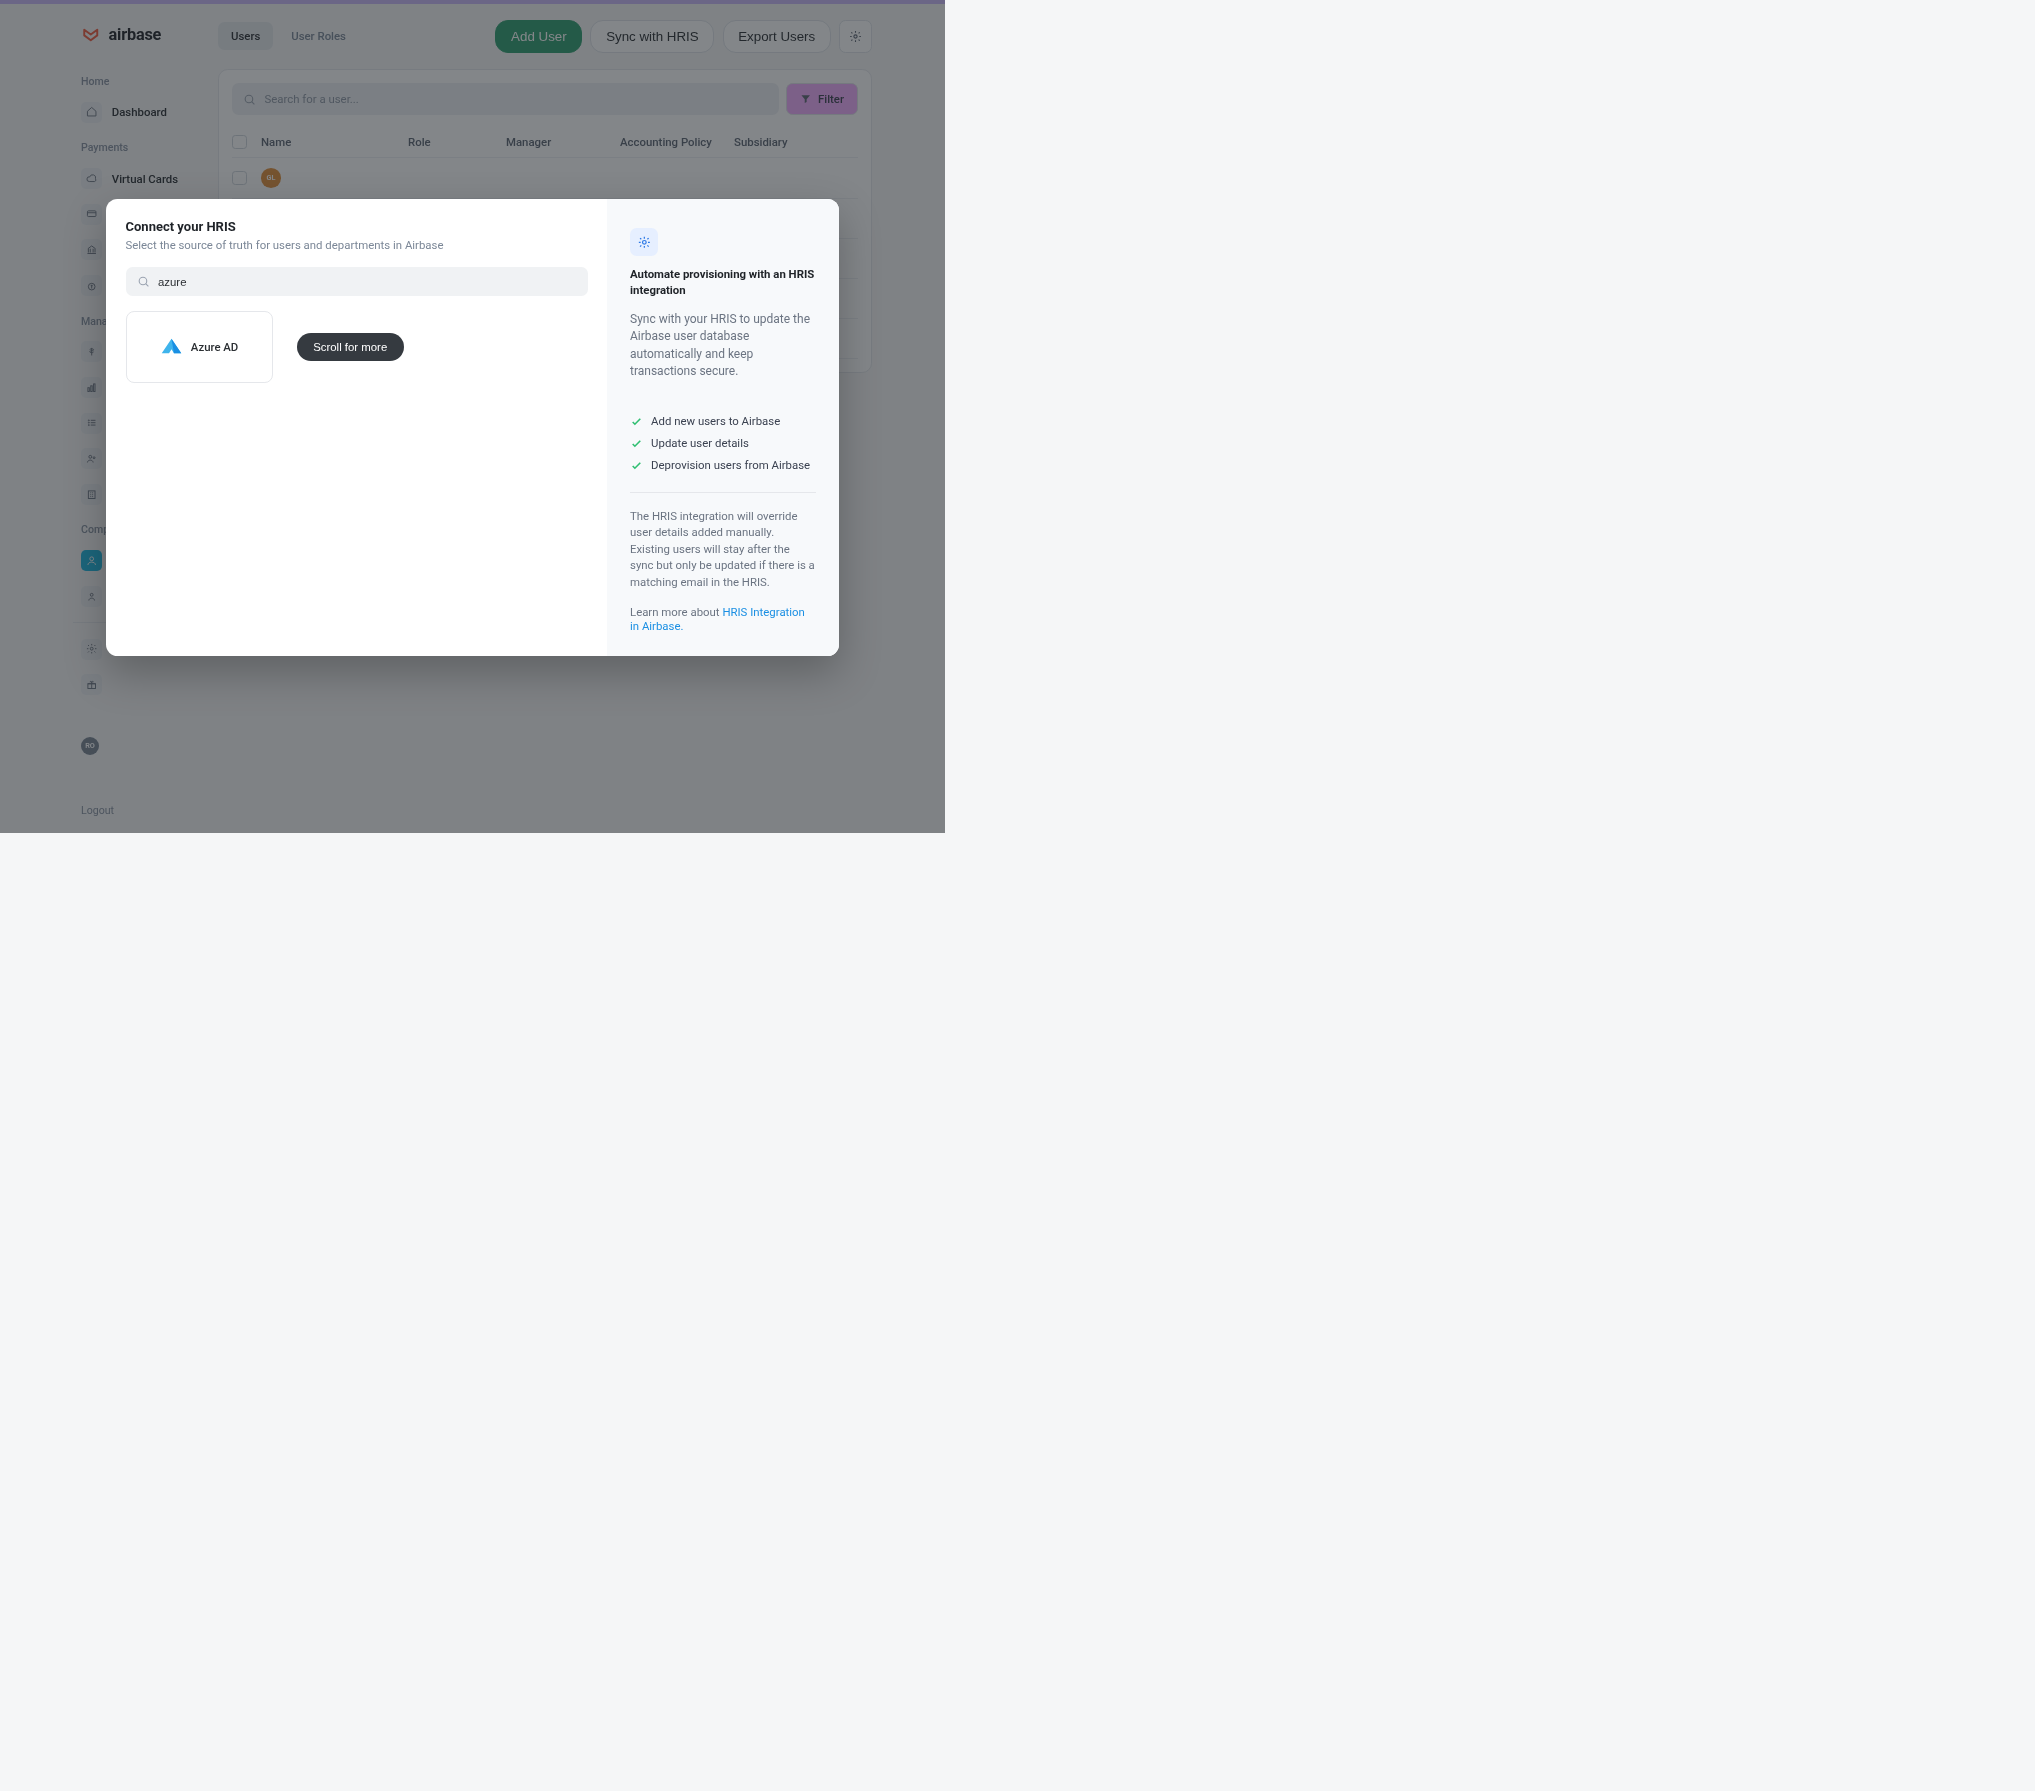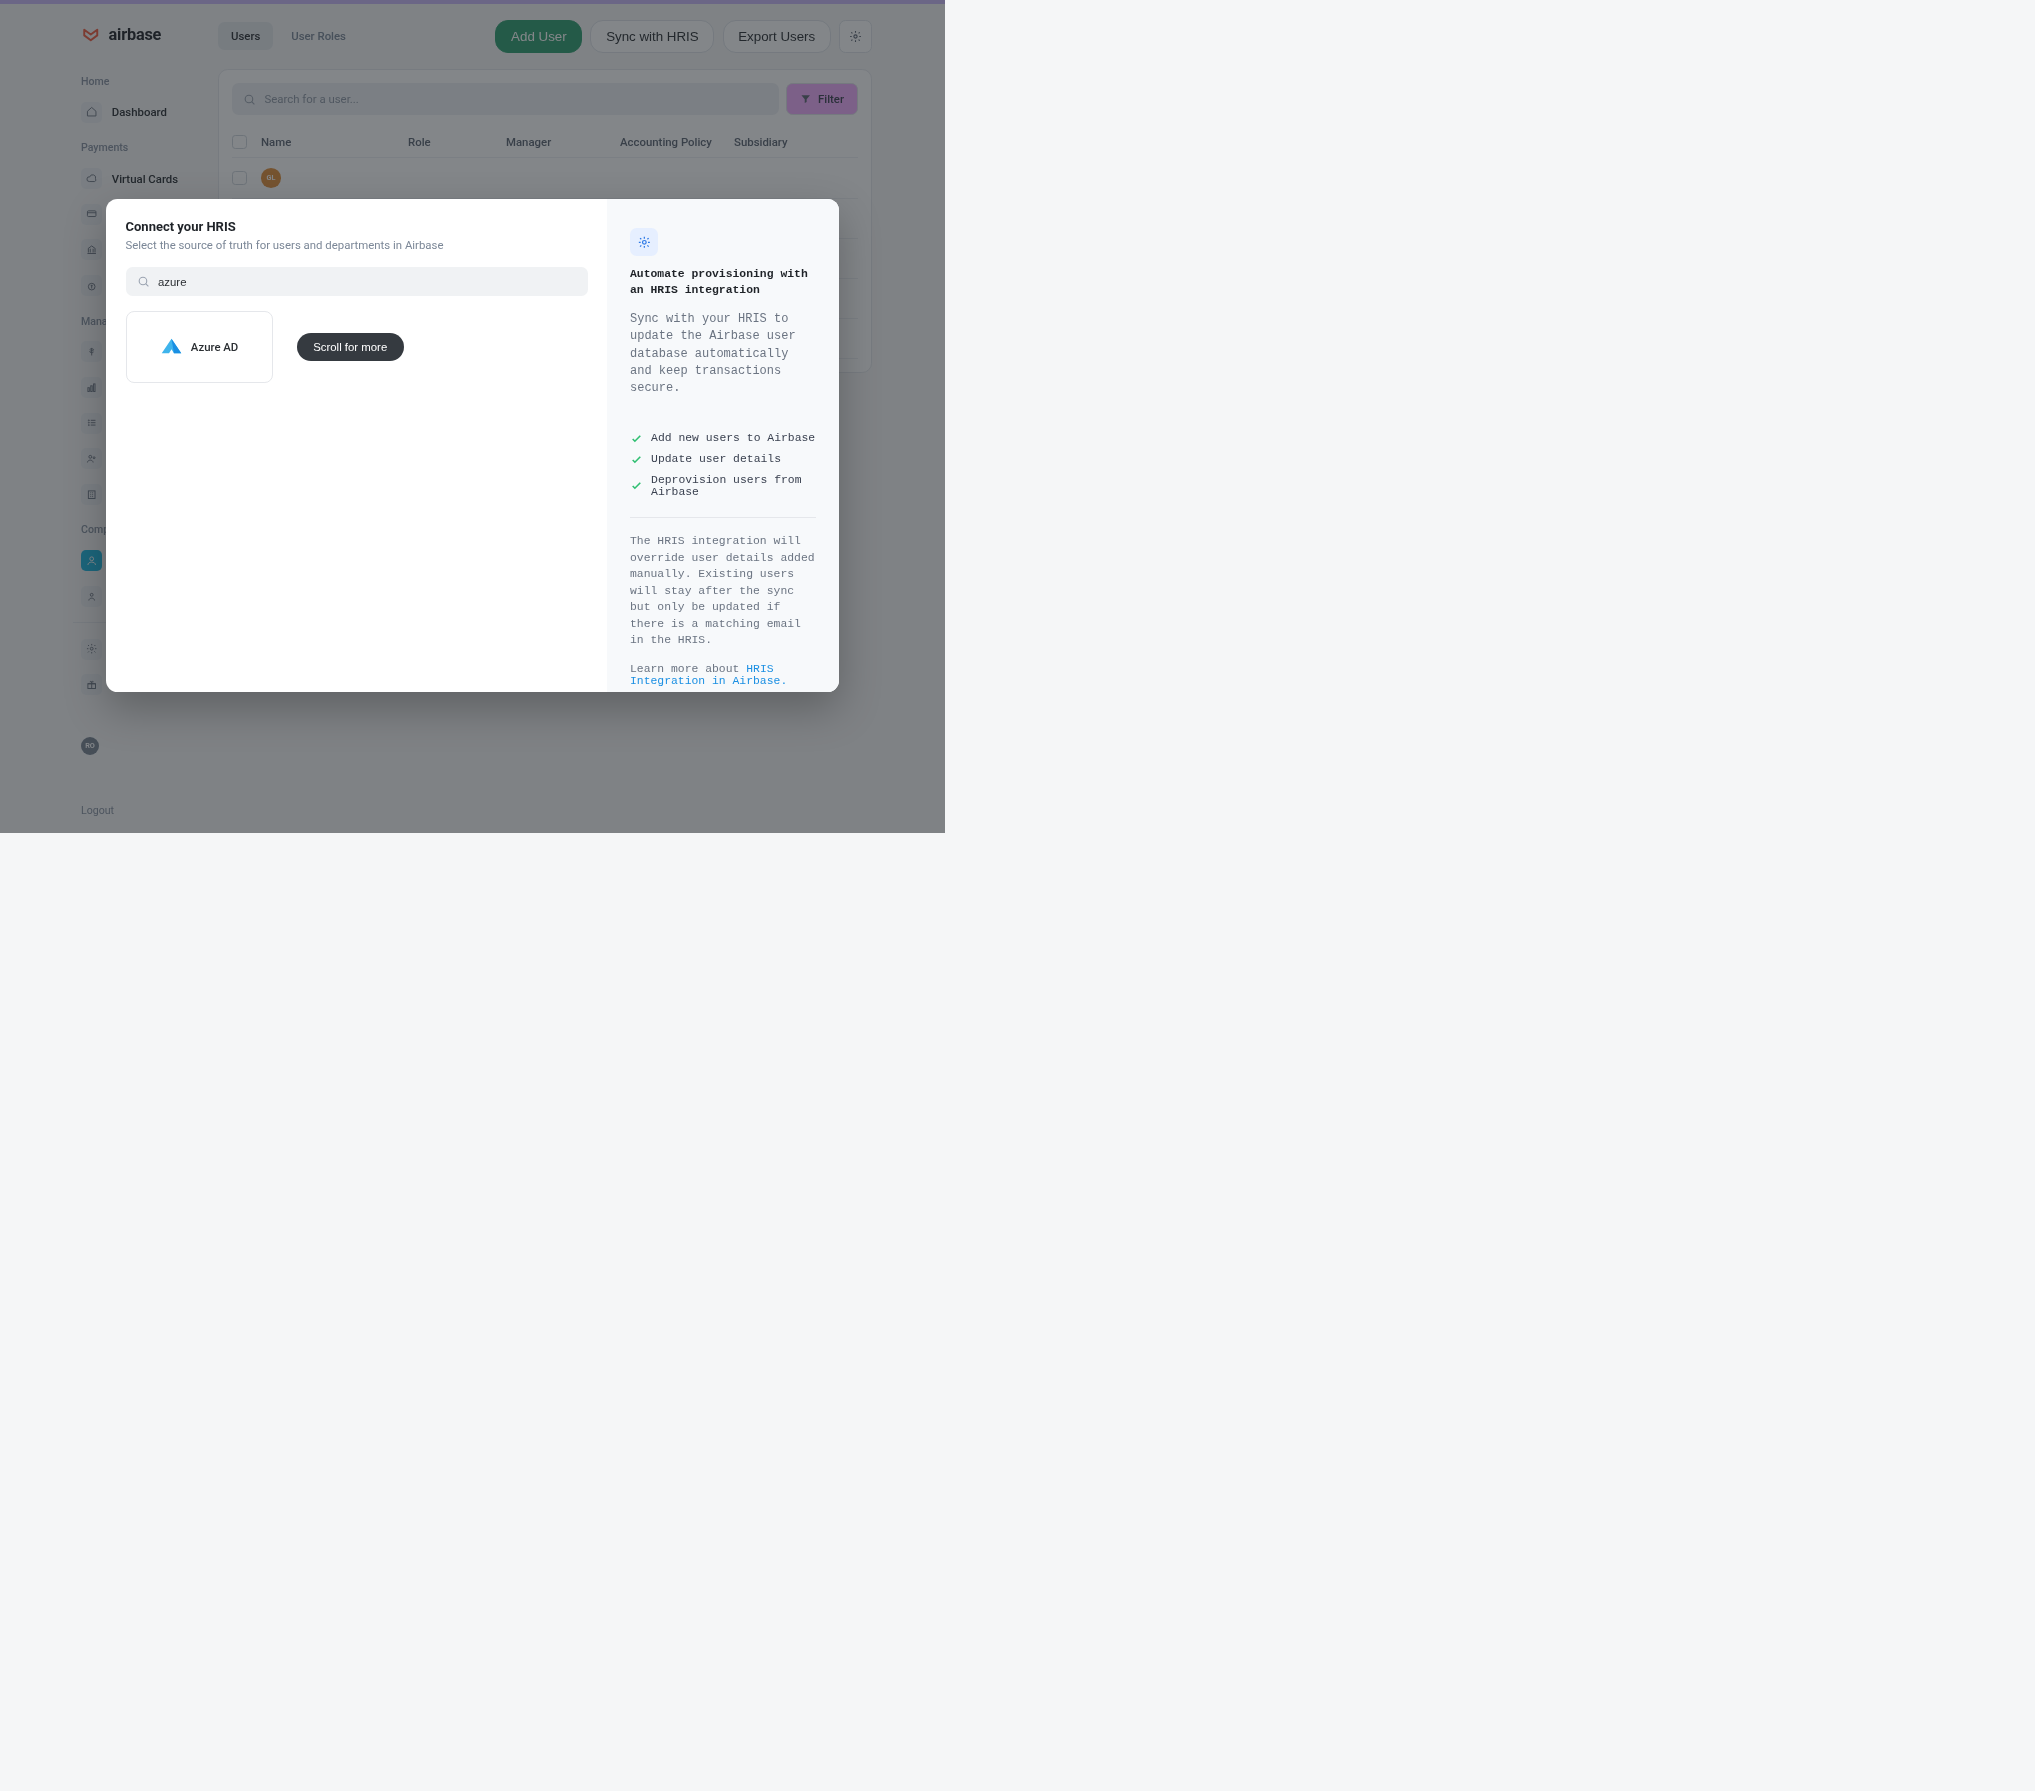--- a/index.html
+++ b/index.html
@@ -107,21 +107,21 @@
 .hris-card {
   width: 147px; height: 72px; border: 0.8px solid #e5e7eb; border-radius: 8.1px;
   display: flex; flex-direction: row; align-items: center; justify-content: center; gap: 8.1px;
   cursor: pointer;
 }
 .hris-name { font-size: 11.4px; font-weight: 500; color: #2b2f33; }
 .pill-btn {
   background: #353a40; color: #fff; padding: 8.1px 16.3px; border-radius: 813px; border: 0; font-size: 11.4px; cursor: pointer;
 }
 .modal-right {
-  width: 232px; background: #f7f9fb; padding: 29px 23px 5px 23px; font-family: Liberation Mono, monospace;
+  width: 232px; background: #f7f9fb; padding: 29px 23px 23px 23px;
 }
 .right-icon {
   width: 28px; height: 28px; border-radius: 6.5px; background: #e6efff;
   display: flex; align-items: center; justify-content: center; margin-bottom: 11.4px;
 }
 .right-title { font-size: 11.4px; font-weight: 700; color: #1f2328; margin-bottom: 11.4px; line-height: 1.4; }
 .right-desc { font-size: 12px; color: #6b7482; line-height: 1.45; margin-bottom: 34px; }
 .feat-list { list-style: none; margin-bottom: 19.5px; }
 .feat-item { display: flex; align-items: center; gap: 8.1px; margin-bottom: 8.1px; color: #3a4150; font-size: 11.4px; }
 .check { width: 13px; height: 13px; color: #2fbf71; flex-shrink: 0; }

